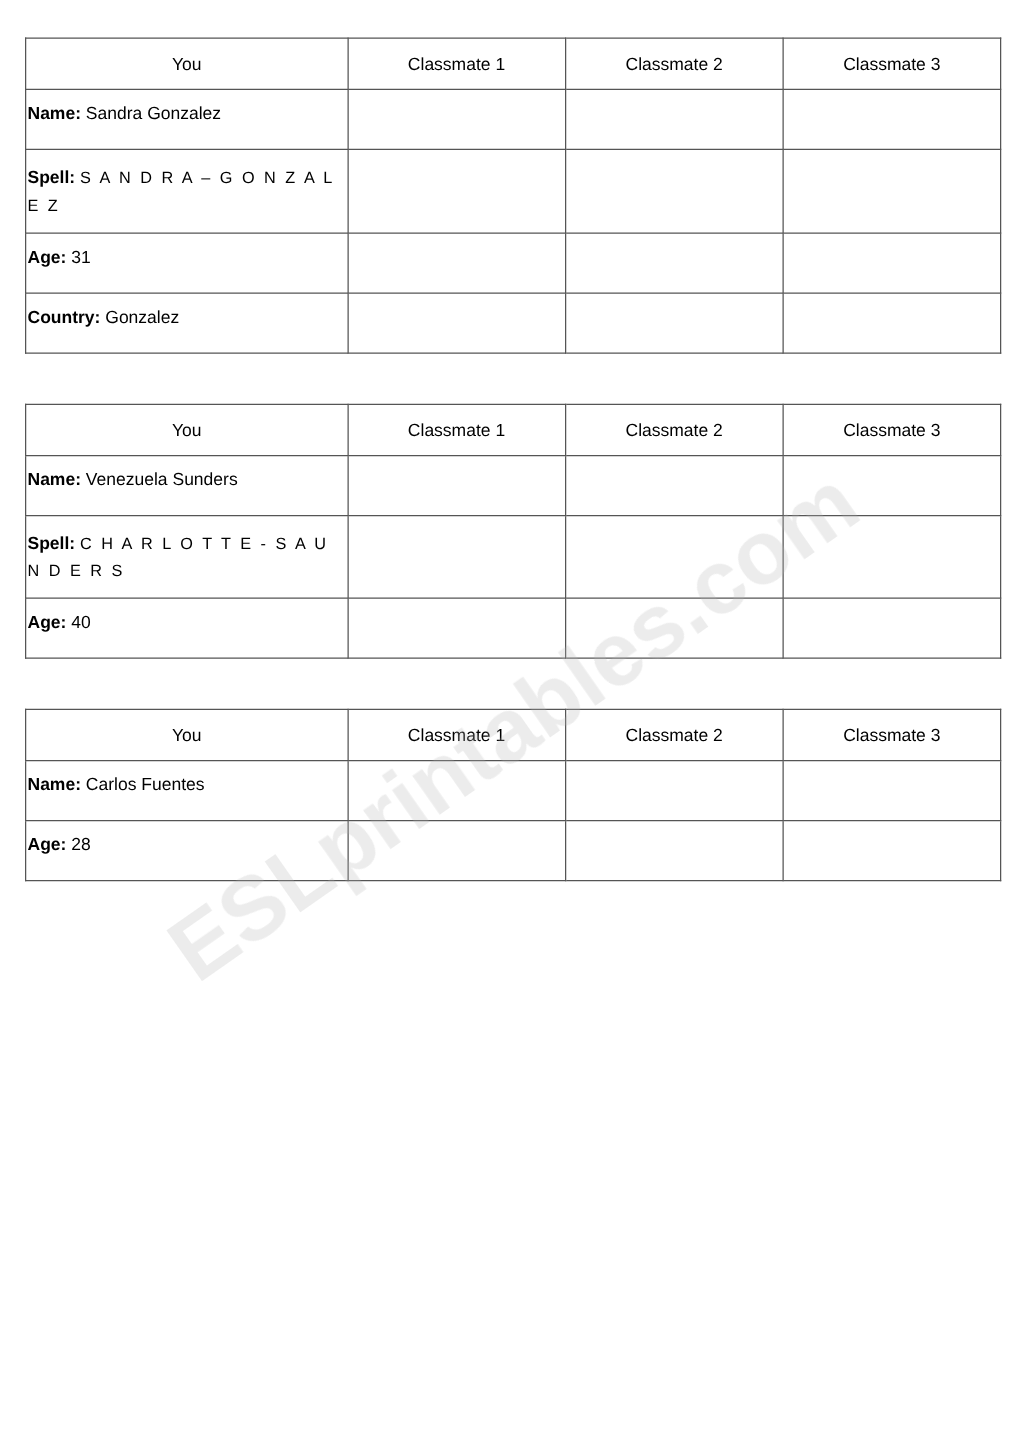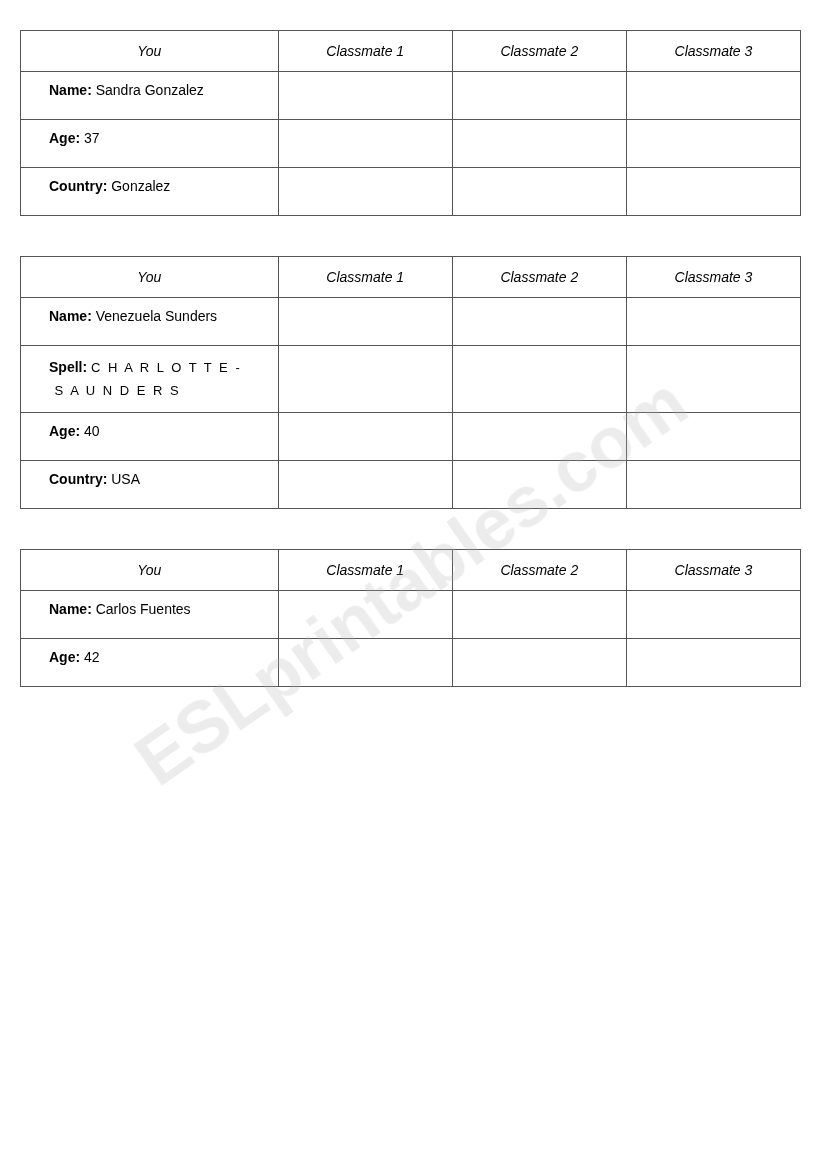--- a/index.html
+++ b/index.html
@@ -37,30 +37,29 @@
 
     .worksheet-table {
       width: 100%;
       border-collapse: collapse;
       margin-bottom: 40px;
     }
 
     .worksheet-table th,
     .worksheet-table td {
       border: 1.5px solid #555;
-      padding: 10px 28px;
+      padding: 10px 1px;
       vertical-align: top;
     }
 
     .worksheet-table th {
       text-align: center;
       font-weight: normal;
       font-size: 14px;
       padding: 12px 0;
-      font-style: italic;
     }
 
     .worksheet-table td {
       min-height: 36px;
       height: 48px;
     }
 
     .col-you {
       width: 33%;
     }
@@ -99,22 +98,28 @@
           <th class="col-classmate">Classmate 3</th>
         </tr>
       </thead>
       <tbody>
         <tr>
           <td class="col-you"><span class="bold-label">Name: </span><span>Sandra Gonzalez</span></td>
           <td class="col-classmate">&nbsp;</td>
           <td class="col-classmate">&nbsp;</td>
           <td class="col-classmate">&nbsp;</td>
         </tr>
+        <tr class="spell-row">
+          <td class="col-you"><span class="bold-label">Spell: </span><span class="spell-text">S A N D R A –&nbsp;G O N Z A L E Z</span></td>
+          <td class="col-classmate">&nbsp;</td>
+          <td class="col-classmate">&nbsp;</td>
+          <td class="col-classmate">&nbsp;</td>
+        </tr>
         <tr>
-          <td class="col-you"><span class="bold-label">Age: </span><span>37</span></td>
+          <td class="col-you"><span class="bold-label">Age: </span><span>31</span></td>
           <td class="col-classmate">&nbsp;</td>
           <td class="col-classmate">&nbsp;</td>
           <td class="col-classmate">&nbsp;</td>
         </tr>
         <tr>
           <td class="col-you"><span class="bold-label">Country: </span><span>Gonzalez</span></td>
           <td class="col-classmate">&nbsp;</td>
           <td class="col-classmate">&nbsp;</td>
           <td class="col-classmate">&nbsp;</td>
         </tr>
@@ -141,45 +146,39 @@
           <td class="col-classmate">&nbsp;</td>
           <td class="col-classmate">&nbsp;</td>
           <td class="col-classmate">&nbsp;</td>
         </tr>
         <tr>
           <td class="col-you"><span class="bold-label">Age: </span><span>40</span></td>
           <td class="col-classmate">&nbsp;</td>
           <td class="col-classmate">&nbsp;</td>
           <td class="col-classmate">&nbsp;</td>
         </tr>
-        <tr>
-          <td class="col-you"><span class="bold-label">Country: </span><span>USA</span></td>
-          <td class="col-classmate">&nbsp;</td>
-          <td class="col-classmate">&nbsp;</td>
-          <td class="col-classmate">&nbsp;</td>
-        </tr>
       </tbody>
     </table>
     <table class="worksheet-table">
       <thead>
         <tr>
           <th class="col-you">You</th>
           <th class="col-classmate">Classmate 1</th>
           <th class="col-classmate">Classmate 2</th>
           <th class="col-classmate">Classmate 3</th>
         </tr>
       </thead>
       <tbody>
         <tr>
           <td class="col-you"><span class="bold-label">Name: </span><span>Carlos Fuentes</span></td>
           <td class="col-classmate">&nbsp;</td>
           <td class="col-classmate">&nbsp;</td>
           <td class="col-classmate">&nbsp;</td>
         </tr>
         <tr>
-          <td class="col-you"><span class="bold-label">Age: </span><span>42</span></td>
+          <td class="col-you"><span class="bold-label">Age: </span><span>28</span></td>
           <td class="col-classmate">&nbsp;</td>
           <td class="col-classmate">&nbsp;</td>
           <td class="col-classmate">&nbsp;</td>
         </tr>
       </tbody>
     </table>
   </div>
 
 </body></html>

